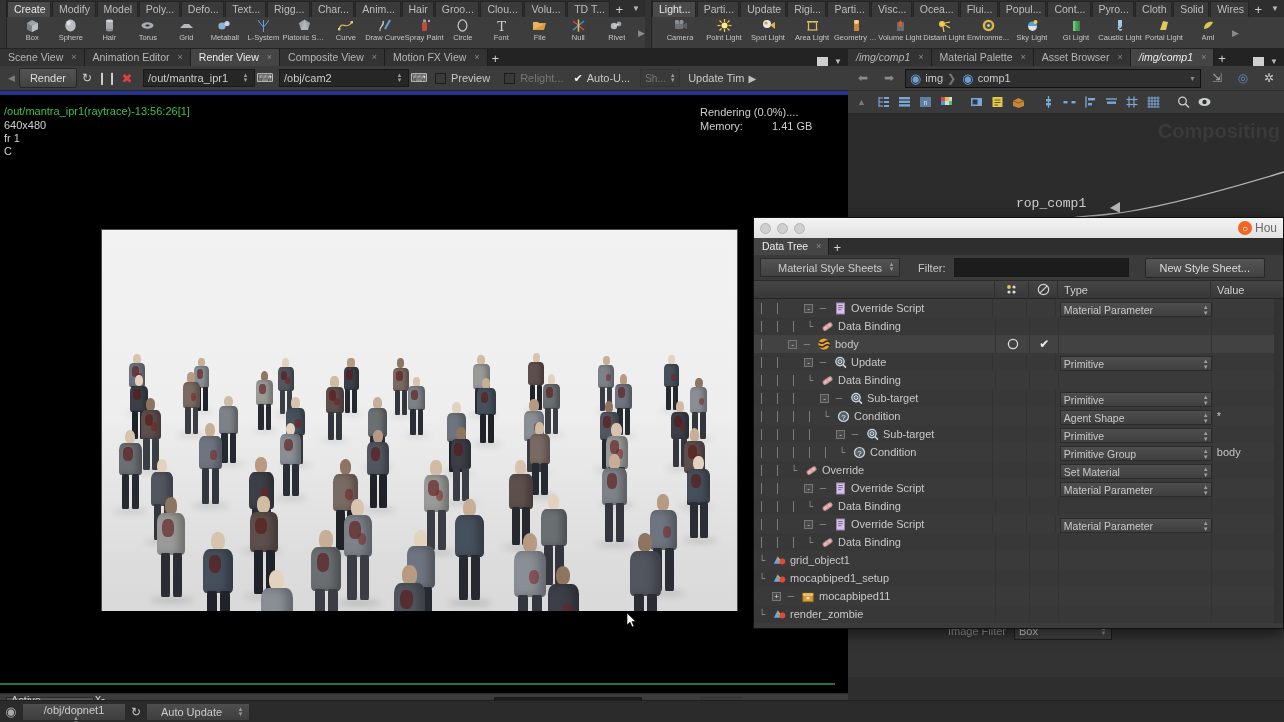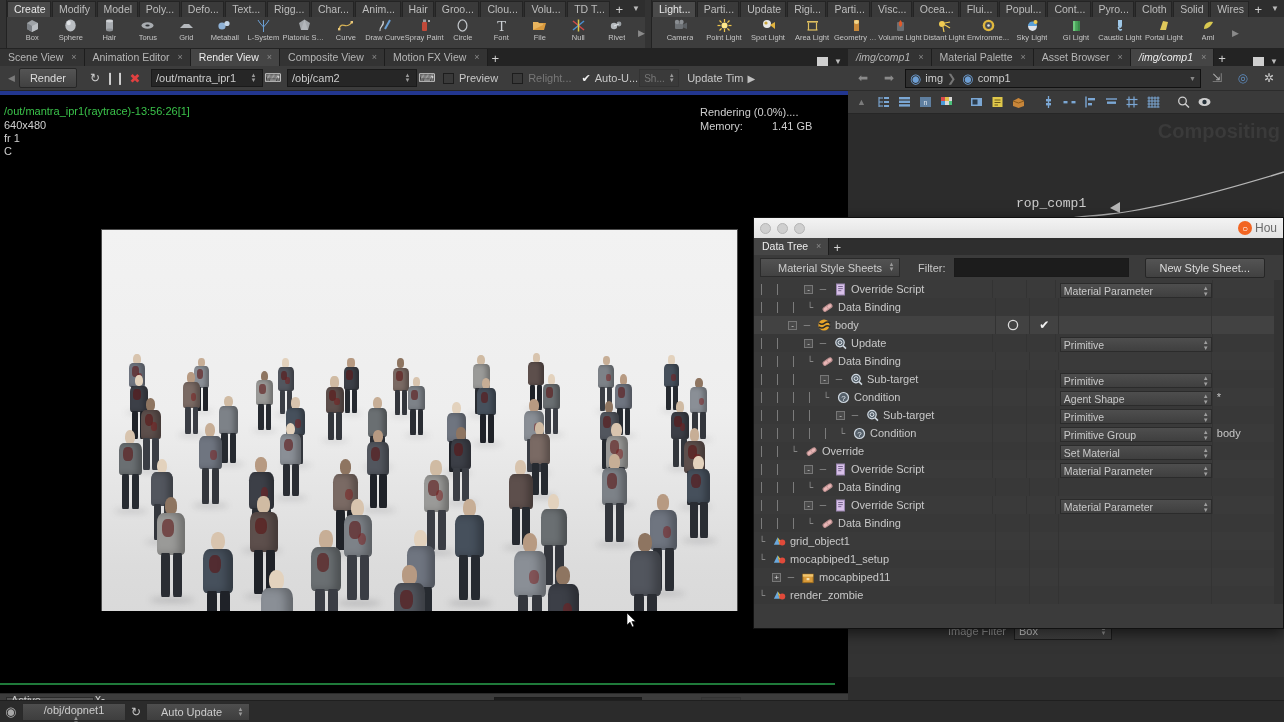--- a/index.html
+++ b/index.html
@@ -491,41 +491,41 @@
       </div>
       <span class="shelf-plus">+</span>
       <span style="margin-left: auto; display: flex; gap: 6px; padding-right: 6px; align-items: center;">
         <span style="width:11px;height:9px;background:#cfcfcf;display:inline-block;"></span>
         <span style="color:#bbb;font-size:8px;">▼</span>
       </span>
     </div>
 
   <div id="rvtoolbar">
     <span class="tb-arrow">◀</span>
-    <button class="btn" style="margin-right:8px;">Render</button>
+    <button class="btn" style="">Render</button>
     <span class="iconbtn">↻</span>
     <span class="iconbtn">❙❙</span>
     <span class="iconbtn" style="color:#e04040;font-size:13px;">✖</span>
     <div class="fieldbox" style="width:112px;margin-left:6px;">
       <span style="flex:1">/out/mantra_ipr1</span>
       <span class="spin">▲<br>▼</span>
     </div>
     <span class="iconbtn">⌨</span>
     <div class="fieldbox" style="width:130px;margin-left:4px;">
       <span style="flex:1">/obj/cam2</span>
       <span class="spin">▲<br>▼</span>
     </div>
     <span class="iconbtn">⌨</span>
     <span class="chk" style="margin:0 5px 0 6px;"></span>
     <span>Preview</span>
     <span class="chk" style="margin:0 5px 0 14px;"></span>
     <span class="dim">Relight...</span>
     <span class="chkon" style="margin:0 4px 0 10px;">✔</span>
     <span>Auto-U...</span>
-    <div class="fieldbox" style="width:40px;margin-left:1px;border-color:#333;background:#3a3a3a;">
+    <div class="fieldbox" style="width:40px;margin-left:10px;border-color:#333;background:#3a3a3a;">
       <span class="dim" style="flex:1;font-size:10px;">Sh...</span>
       <span class="spin">▲<br>▼</span>
     </div>
     <span style="margin-left:8px;">Update Tim</span>
     <span class="tb-arrow" style="font-size:10px;color:#c0c0c0;">▶</span>
   </div>
 
   <div id="rvcanvas">
     <div id="topbluebar"></div>
     <div class="ovl" style="left:4px;top:14px;color:#3ac24a;">/out/mantra_ipr1(raytrace)-13:56:26[1]</div>
@@ -1214,20 +1214,39 @@
   <div id="dlgfilter">
     <div class="fieldbox" style="width:140px;height:19px;background:linear-gradient(#525252,#424242);border-color:#2b2b2b;justify-content:center;position:relative;">
       <span>Material Style Sheets</span>
       <span class="spin" style="position:absolute;right:3px;top:3px;">▲<br>▼</span>
     </div>
     <span style="margin-left:10px;">Filter:</span>
     <input class="fieldbox" id="filter-input" style="width: 175px; height: 19px; background: rgb(28, 28, 28); outline: none;" value="">
     <button class="btn" style="margin-left:8px;padding:3px 14px;">New Style Sheet...</button>
   </div>
 
+  <div id="treehead">
+    <div class="thcell" style="width:252px;"></div>
+    <div class="thcell" style="width:36px;justify-content:center;padding-left:0;">
+      <svg width="13" height="13" viewBox="0 0 13 13">
+          <circle cx="4" cy="4" r="1.9" fill="#e8c04a"></circle>
+          <circle cx="9" cy="4" r="1.6" fill="#d8d8d8"></circle>
+          <circle cx="4" cy="9" r="1.6" fill="#d8d8d8"></circle>
+          <circle cx="9" cy="9" r="1.6" fill="#d8d8d8"></circle>
+        </svg>
+    </div>
+    <div class="thcell" style="width:30px;justify-content:center;padding-left:0;">
+      <svg width="13" height="13" viewBox="0 0 13 13">
+          <circle cx="6.5" cy="6.5" r="5.2" stroke="#d5d5d5" stroke-width="1.2" fill="none"></circle>
+          <line x1="2.8" y1="10.2" x2="10.2" y2="2.8" stroke="#d5d5d5" stroke-width="1.2"></line>
+        </svg>
+    </div>
+    <div class="thcell" style="width:160px;">Type</div>
+    <div class="thcell" style="width:75px;border-right:none;">Value</div>
+  </div>
 
   <div id="treebody">
     <div id="treerows">
         <div class="trow">
           <div class="tname">
             <span class="tw">│</span>
             <span class="tw">│</span>
             <span class="tw"></span>
             <span class="exp">-</span>
             <span class="tw">─</span>

